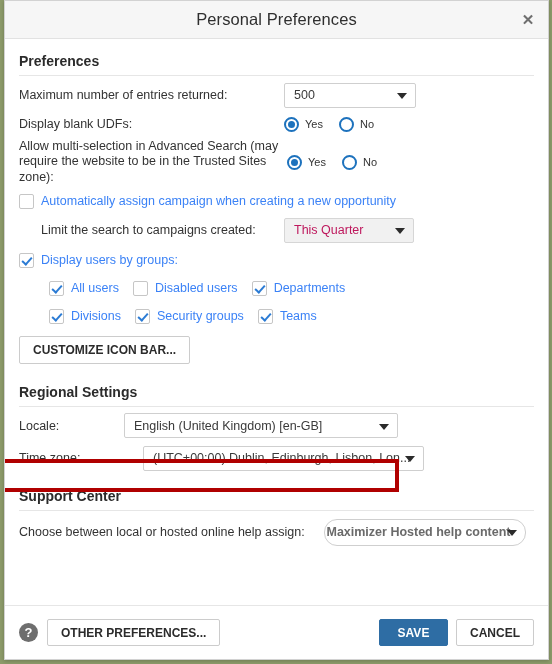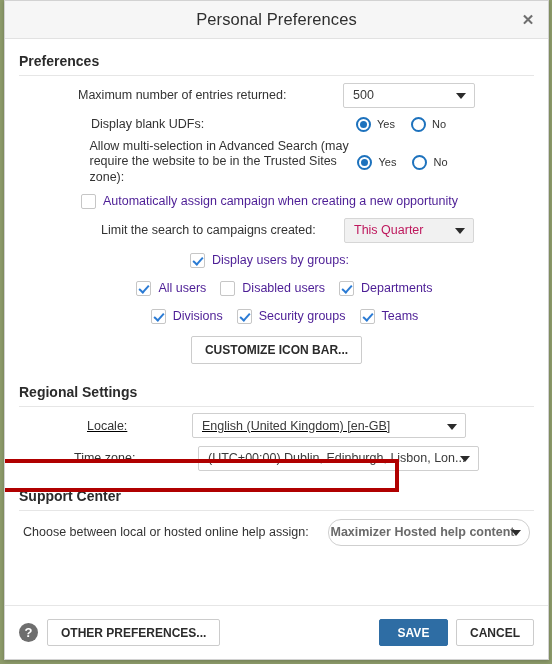--- a/index.html
+++ b/index.html
@@ -76,21 +76,20 @@
     height: 1px;
     background: #e6e6e6;
     margin-bottom: 2px;
   }
 
   
   .row {
     display: flex;
     align-items: center;
     min-height: 30px;
-    justify-content: center;
   }
   .lbl {
     font-size: 12.5px;
     color: #333333;
   }
 
   
   .dd {
     position: relative;
     height: 25px;
@@ -167,21 +166,21 @@
   }
   .cb.on::after {
     content: "";
     position: absolute;
     left: 4px; top: 1px;
     width: 4px; height: 8px;
     border: solid #2b7bd4;
     border-width: 0 2px 2px 0;
     transform: rotate(42deg);
   }
-  .cb-opt .txt { font-size: 12.5px; color: #4c1d95; }
+  .cb-opt .txt { font-size: 12.5px; color: #3b82f6; }
 
   
   .btn {
     display: inline-flex;
     align-items: center;
     justify-content: center;
     height: 27px;
     padding: 0 13px;
     border: 1px solid #cccccc;
     background: #ffffff;
@@ -348,21 +347,21 @@
         </div>
       </div>
 
       <div class="row" style="min-height:40px;">
         <div class="btn strong" style="height:28px;">CUSTOMIZE ICON BAR...</div>
       </div>
 
       <div class="section-head">Regional Settings</div>
       <div class="section-rule"></div>
 
-      <div class="row" style="min-height:33px;text-decoration:underline;">
+      <div class="row" style="min-height:33px;">
         <div class="lbl" style="width:105px;">Locale:</div>
         <div class="dd" style="width:274px;">
           <span>English (United Kingdom) [en-GB]</span>
           <span class="caret"></span>
         </div>
       </div>
 
       <div class="row" style="min-height:32px;gap:19px;">
         <div class="lbl" style="width:105px;">Time zone:</div>
         <div class="dd" style="width:281px;">

